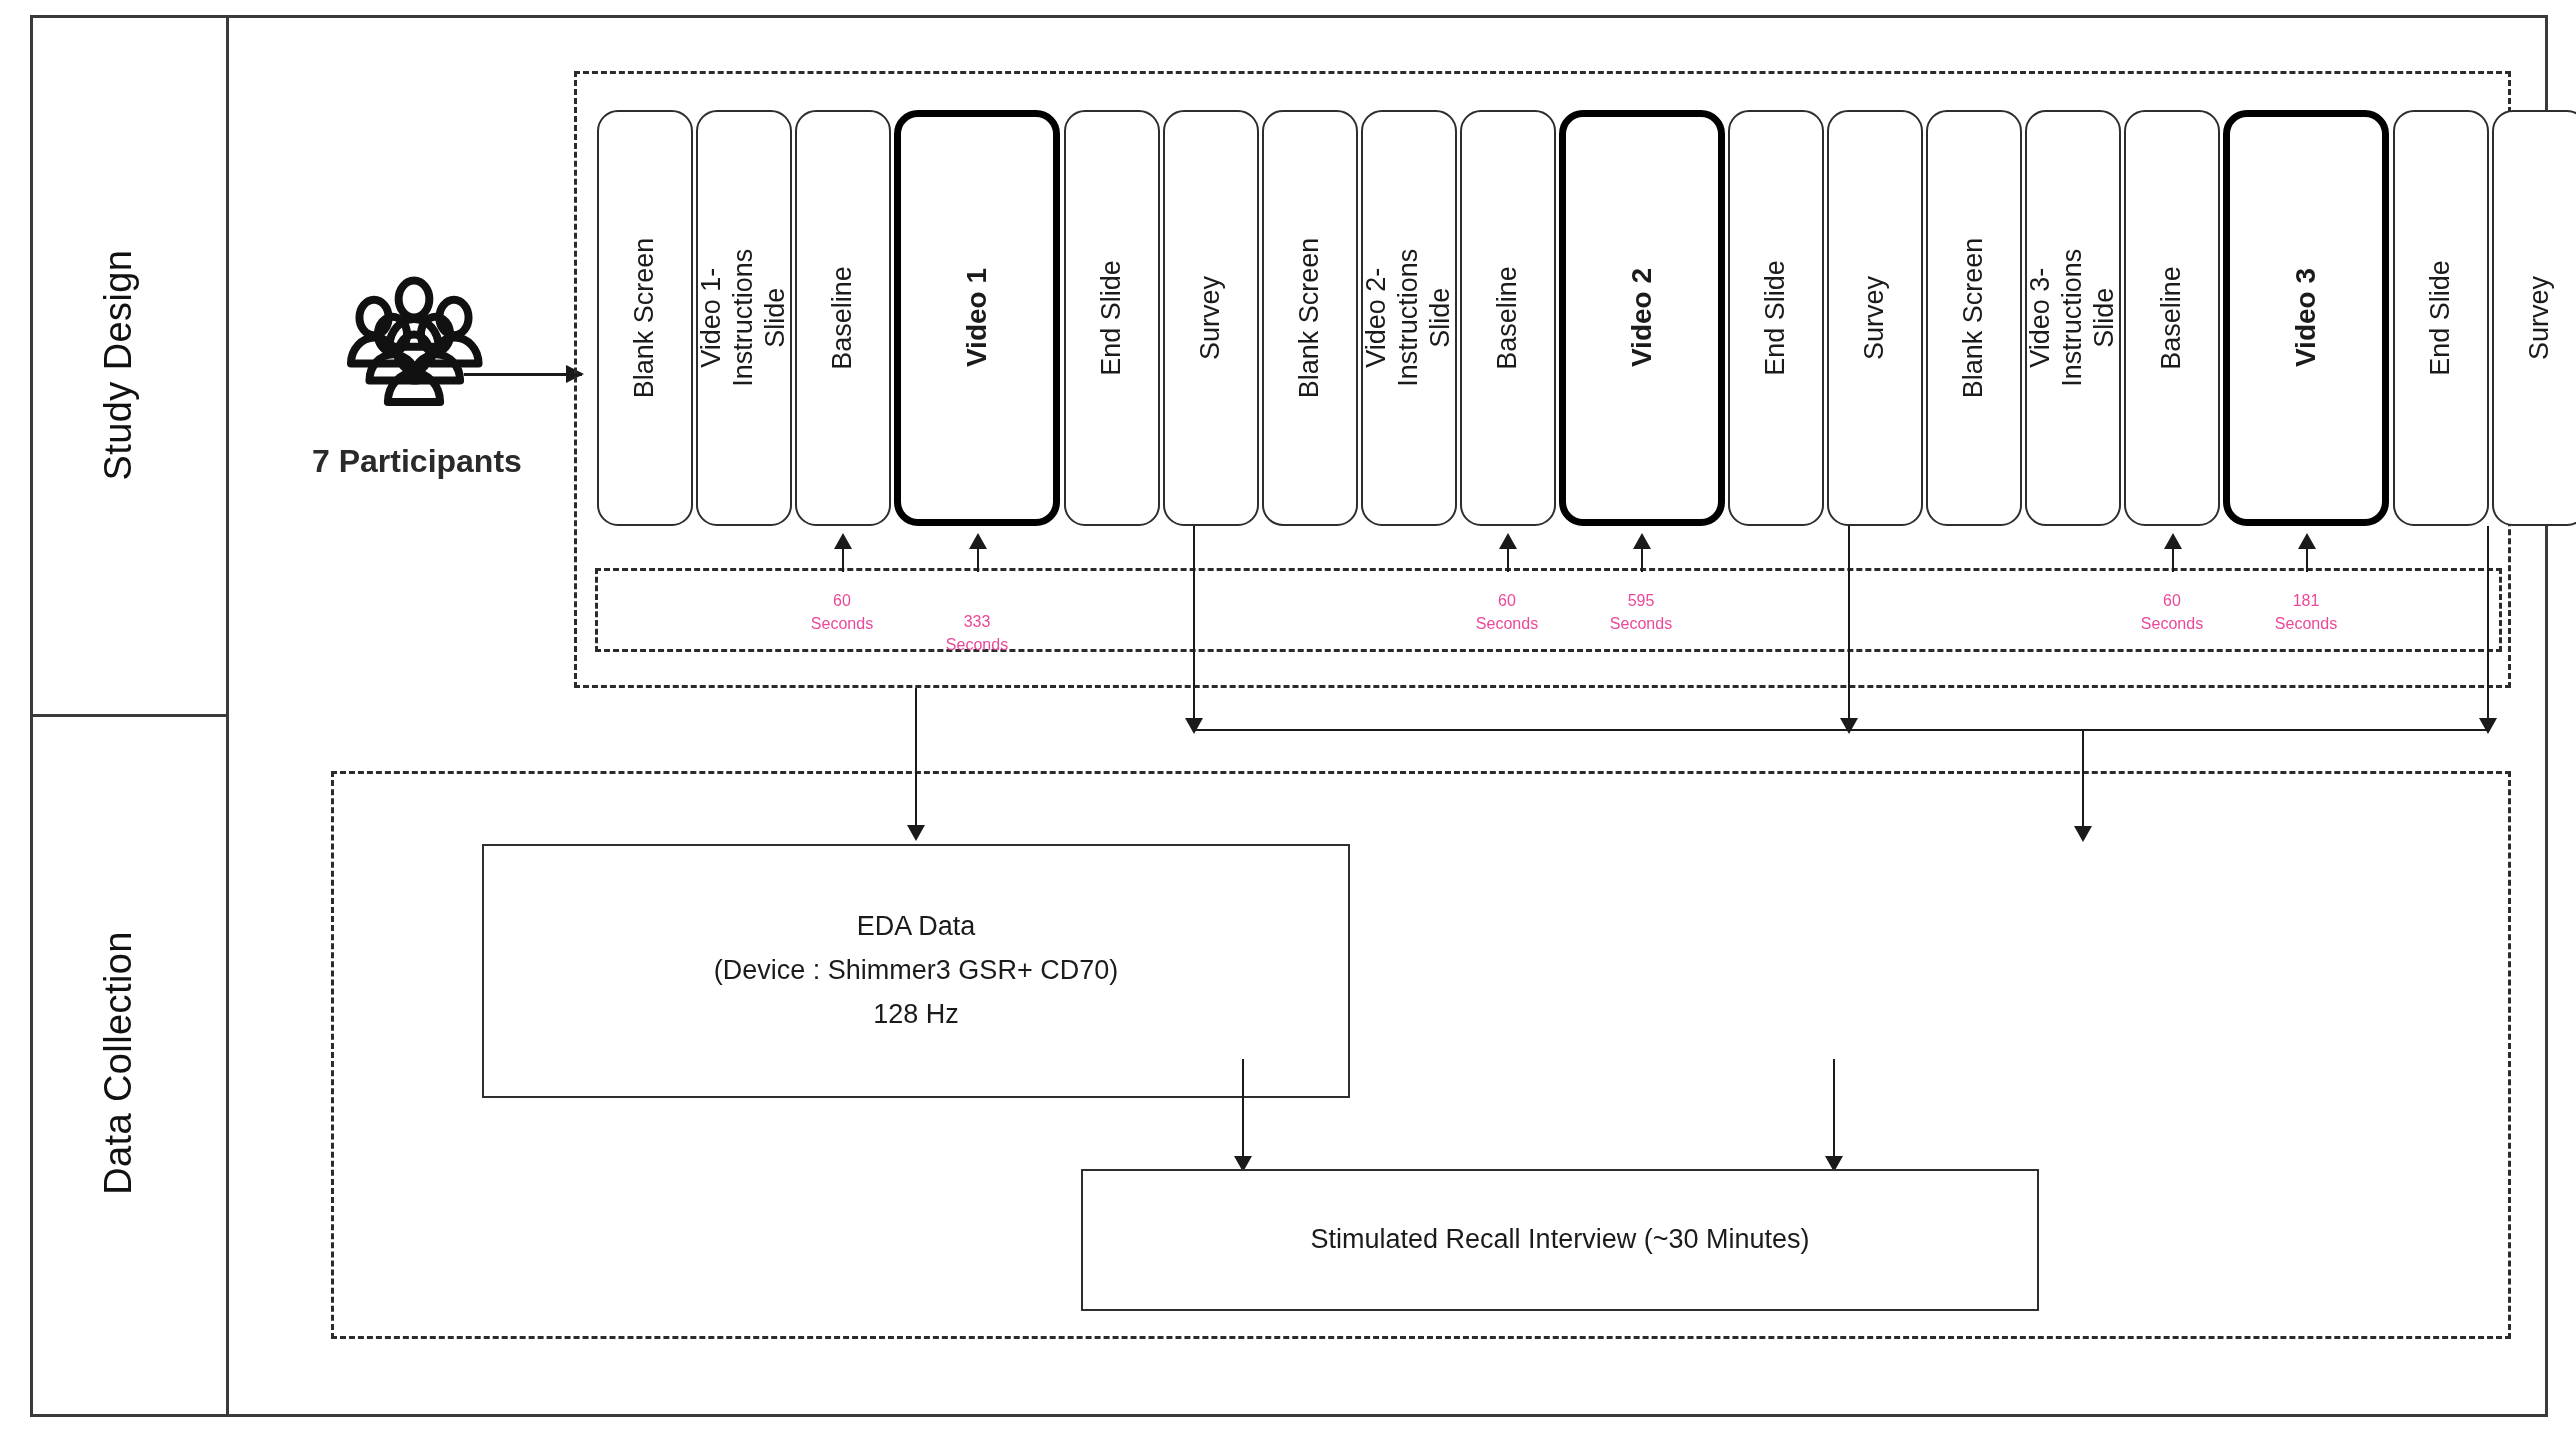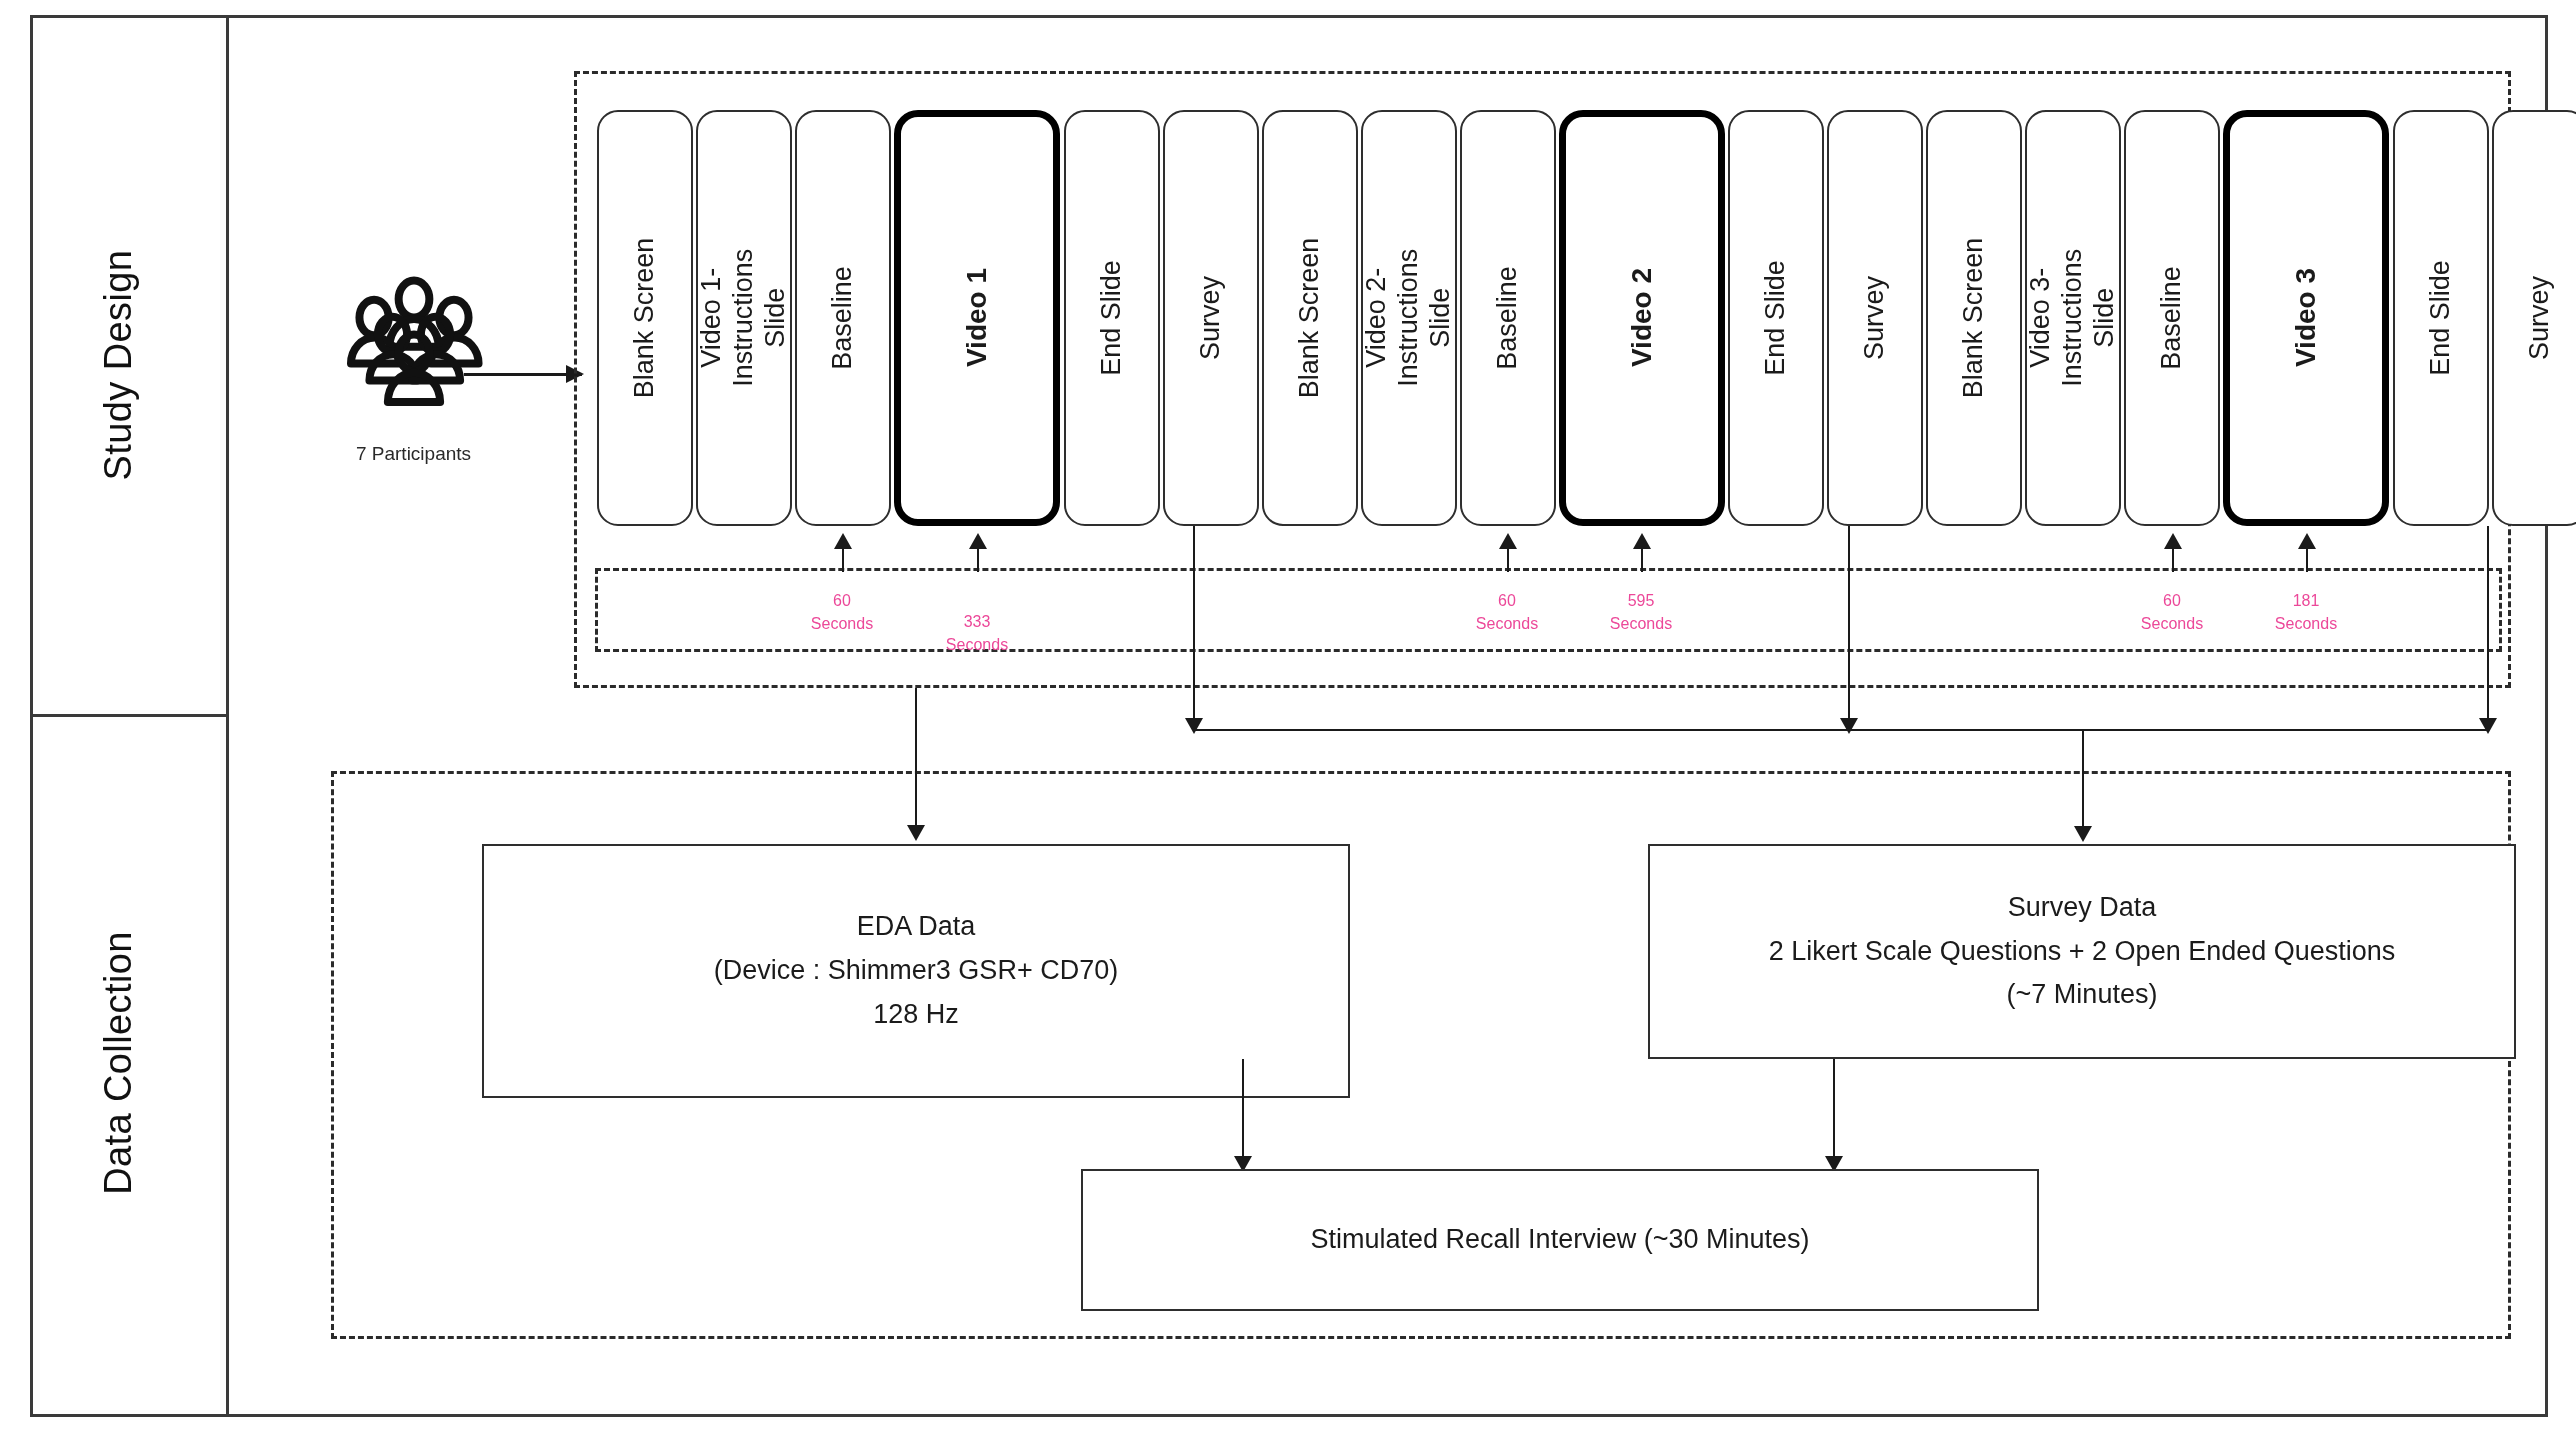--- a/index.html
+++ b/index.html
@@ -16,21 +16,21 @@
   
   .vlabel{position:absolute;width:698px;text-align:center;
           font-size:38px;letter-spacing:0.4px;color:#111;
           transform-origin:0 0;white-space:nowrap;}
   .vlabel.study{left:97px;top:714px;transform:rotate(-90deg);}
   .vlabel.datacol{left:97px;top:1412px;transform:rotate(-90deg);}
 
   
   .participants{position:absolute;left:312px;top:276px;width:203px;text-align:center;}
   .participants svg{display:block;margin:0 auto;}
-  .participants .plabel{margin-top:21px;font-size:19px;color:#2a2a2a;white-space:nowrap;}
+  .participants .plabel{margin-top:21px;font-size:32px;color:#2a2a2a;white-space:nowrap;font-weight:bold;}
 
   .arrow-in{position:absolute;left:464px;top:373px;width:118px;height:3.2px;background:#1a1a1a;}
   .arrow-in:after{content:"";position:absolute;right:-2.4px;top:-8px;
      border-left:18px solid #1a1a1a;border-top:9.7px solid transparent;border-bottom:9.7px solid transparent;}
 
   
   .dashed{position:absolute;box-sizing:border-box;border:3.2px dashed #2b2b2b;}
   .study-dash{left:574px;top:71px;width:1937px;height:617px;}
   .timing-dash{left:595px;top:568px;width:1907px;height:84px;}
   .datacol-dash{left:331px;top:771px;width:2180px;height:568px;}
@@ -203,25 +203,20 @@
   <div class="vline adown" style="left:2487px;top:526px;height:205px;"></div>
   <div class="hline" style="left:1193px;top:729px;width:1296px;"></div>
   <div class="vline adown" style="left:2082px;top:729px;height:110px;"></div>
 
   <div class="dbox eda-box">
     <div>EDA Data</div>
     <div>(Device : Shimmer3 GSR+ CD70)</div>
     <div>128 Hz</div>
   </div>
 
-  <div class="dbox survey-box">
-    <div>Survey Data</div>
-    <div>2 Likert Scale Questions + 2 Open Ended Questions</div>
-    <div>(~7 Minutes)</div>
-  </div>
 
   <div class="vline adown" style="left:1242px;top:1059px;height:110px;"></div>
   <div class="vline adown" style="left:1833px;top:1059px;height:110px;"></div>
 
   <div class="dbox interview-box">
     <div>Stimulated Recall Interview (~30 Minutes)</div>
   </div>
 
 </div>
 

